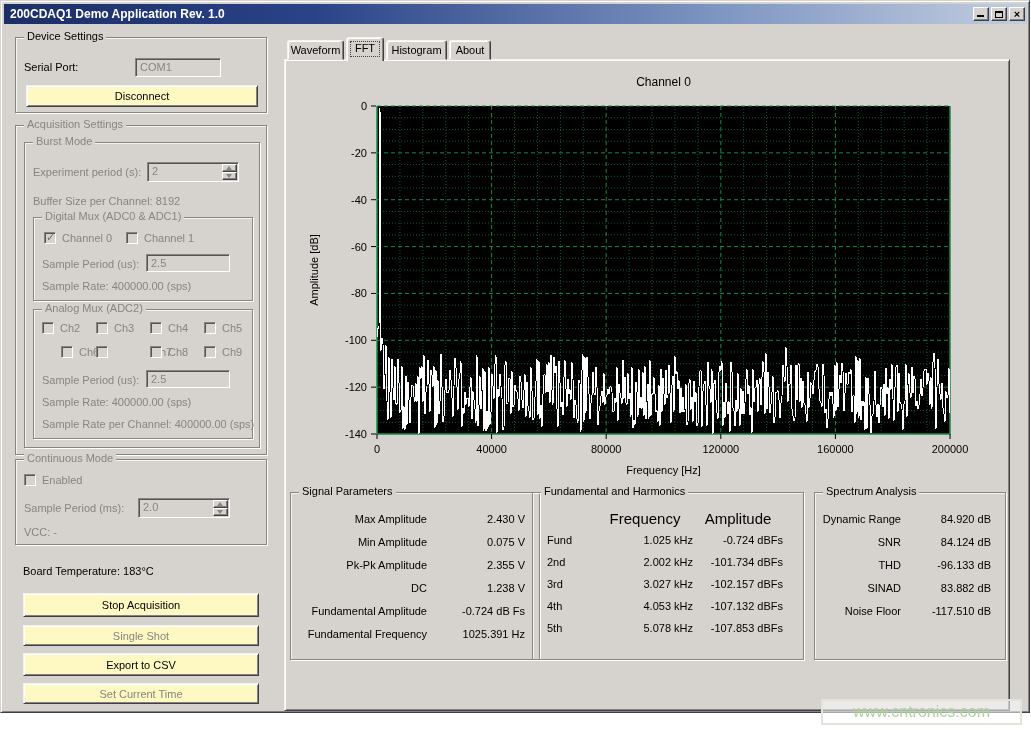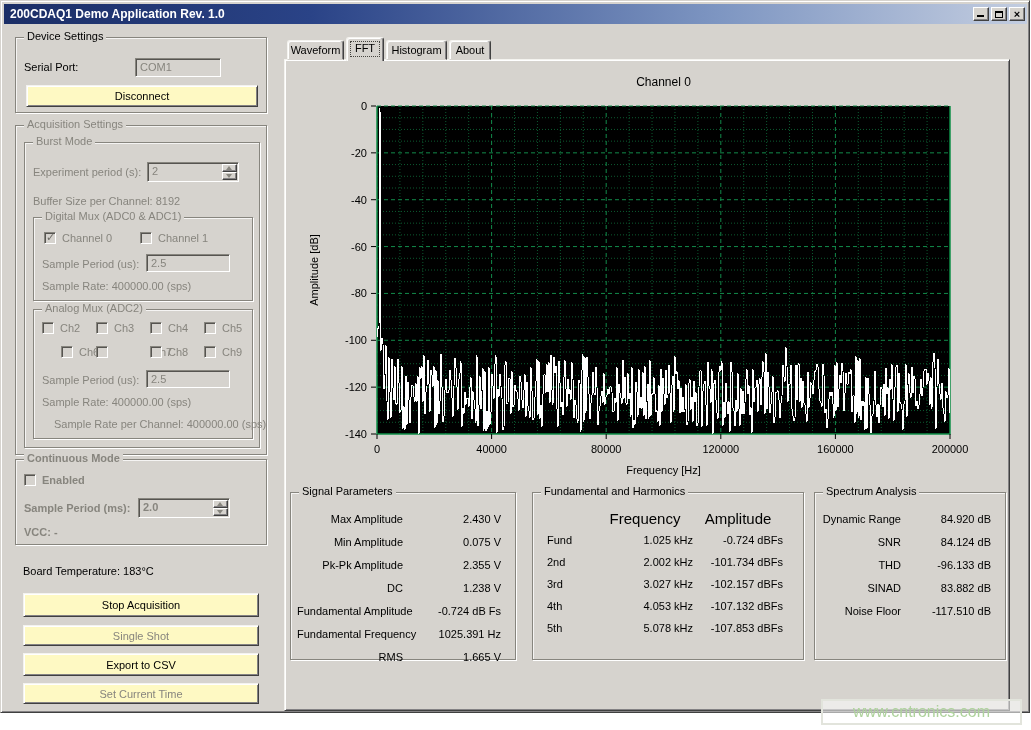--- a/index.html
+++ b/index.html
@@ -113,21 +113,21 @@
           </span>
       </span>
       <span class="txt dis" style="left:8px;top:52px;">Buffer Size per Channel: 8192</span>
 
       <div class="grp" style="left:8px;top:74px;width:220px;height:84px;">
         <span class="grp-lbl dis">Digital Mux (ADC0 &amp; ADC1)</span>
         <span class="cbrow" style="left:10px;top:14px;">
           <span class="cb checked"></span>
           <span class="dis">Channel 0</span>
         </span>
-        <span class="cbrow" style="left:106px;top:14px;">
+        <span class="cbrow" style="left:92px;top:14px;">
           <span class="cb"></span>
           <span class="dis">Channel 1</span>
         </span>
         <span class="txt dis" style="left:8px;top:40px;">Sample Period (us):</span>
         <span class="field" style="left:112px;top:36px;width:84px;height:18px;">2.5</span>
         <span class="txt dis" style="left:8px;top:62px;">Sample Rate: 400000.00 (sps)</span>
       </div>
 
       <div class="grp" style="left:8px;top:166px;width:220px;height:130px;">
         <span class="grp-lbl dis">Analog Mux (ADC2)</span>
@@ -159,26 +159,26 @@
             <span class="cb"></span>
             <span class="dis">Ch8</span>
           </span>
         <span class="cbrow" style="left:170px;top:36px;">
             <span class="cb"></span>
             <span class="dis">Ch9</span>
           </span>
         <span class="txt dis" style="left:8px;top:64px;">Sample Period (us):</span>
         <span class="field" style="left:112px;top:60px;width:84px;height:18px;">2.5</span>
         <span class="txt dis" style="left:8px;top:86px;">Sample Rate: 400000.00 (sps)</span>
-        <span class="txt dis" style="left:8px;top:108px;margin-left:12px;">Sample Rate per Channel: 400000.00 (sps)</span>
+        <span class="txt dis" style="left:8px;top:108px;">Sample Rate per Channel: 400000.00 (sps)</span>
       </div>
     </div>
   </div>
 
-  <div class="grp" style="left:14px;top:458px;width:252px;height:86px;font-weight:bold;">
+  <div class="grp" style="left:14px;top:458px;width:252px;height:86px;">
     <span class="grp-lbl dis">Continuous Mode</span>
     <span class="cbrow" style="left:8px;top:14px;">
       <span class="cb"></span>
       <span class="dis">Enabled</span>
     </span>
     <span class="txt dis" style="left:8px;top:42px;">Sample Period (ms):</span>
     <span class="spin" style="left:122px;top:38px;width:92px;height:20px;">
       <span class="field">2.0</span>
       <span class="spinbtns">
           <span class="sb up"></span>
@@ -284,21 +284,21 @@
         <line x1="79" y1="321.1428571428571" x2="84" y2="321.1428571428571" stroke="#000"></line>
         <text x="75" y="325.1428571428571" text-anchor="end" font-size="11" fill="#000">-120</text>
         <line x1="79" y1="368" x2="84" y2="368" stroke="#000"></line>
         <text x="75" y="372" text-anchor="end" font-size="11" fill="#000">-140</text>
         <text x="371.5" y="20" text-anchor="middle" font-size="12" fill="#000">Channel 0</text>
         <text x="371.5" y="408" text-anchor="middle" font-size="11" fill="#000">Frequency [Hz]</text>
         <text transform="translate(26,204) rotate(-90)" text-anchor="middle" font-size="11" fill="#000">Amplitude [dB]</text>
         <polyline points="85,271.1 86,262.6 87,262.6 88,41.7 89,284.6 90,272.3 91,278.3 92,323.2 93,309.0 94,279.3 95,335.4 96,354.4 97,291.0 98,325.5 99,352.2 100,292.7 101,322.0 102,334.4 103,300.0 104,337.7 105,338.3 106,292.9 107,316.8 108,346.1 109,344.9 110,299.7 111,363.1 112,340.4 113,363.5 114,309.7 115,358.5 116,316.0 117,333.5 118,357.4 119,330.9 120,319.1 121,319.6 122,331.1 123,335.7 124,317.5 125,335.8 126,309.9 127,368.0 128,301.5 129,312.6 130,300.0 131,335.9 132,289.0 133,348.1 134,326.4 135,319.9 136,294.0 137,317.6 138,346.1 139,304.4 140,309.2 141,320.5 142,300.5 143,362.4 144,303.7 145,358.5 146,314.2 147,348.3 148,336.0 149,287.7 150,320.7 151,355.9 152,350.3 153,324.3 154,313.0 155,327.1 156,326.8 157,324.3 158,303.9 159,313.9 160,331.8 161,351.0 162,319.8 163,292.1 164,301.7 165,321.1 166,344.1 167,313.3 168,307.0 169,295.5 170,360.5 171,341.6 172,348.1 173,326.1 174,338.5 175,332.0 176,332.4 177,340.7 178,321.3 179,311.5 180,353.3 181,325.5 182,333.5 183,342.9 184,357.4 185,289.3 186,360.3 187,339.4 188,310.4 189,343.1 190,324.8 191,302.4 192,364.6 193,305.5 194,365.1 195,344.7 196,362.7 197,301.3 198,358.7 199,346.4 200,308.2 201,320.1 202,332.8 203,298.3 204,288.6 205,366.9 206,323.4 207,330.6 208,307.6 209,320.4 210,332.1 211,364.0 212,360.8 213,298.8 214,295.6 215,337.4 216,336.8 217,312.0 218,312.5 219,348.1 220,305.2 221,340.8 222,339.6 223,319.5 224,324.5 225,326.0 226,332.7 227,345.3 228,310.3 229,315.5 230,333.6 231,341.9 232,324.7 233,308.0 234,350.8 235,315.6 236,339.7 237,345.1 238,352.3 239,301.3 240,324.6 241,354.1 242,351.9 243,331.6 244,315.1 245,293.4 246,348.7 247,294.8 248,352.6 249,339.0 250,360.7 251,328.4 252,309.2 253,308.4 254,327.2 255,298.3 256,326.3 257,296.3 258,336.6 259,288.9 260,323.7 261,338.5 262,290.7 263,307.1 264,299.6 265,343.1 266,361.1 267,294.7 268,316.9 269,340.9 270,335.6 271,349.4 272,311.0 273,294.2 274,323.0 275,340.5 276,312.8 277,327.8 278,323.4 279,333.6 280,296.3 281,313.3 282,352.1 283,333.6 284,339.1 285,352.7 286,356.6 287,314.4 288,317.3 289,365.9 290,304.2 291,287.8 292,355.5 293,291.4 294,346.6 295,291.1 296,311.2 297,327.6 298,353.4 299,337.1 300,329.6 301,305.9 302,327.2 303,329.0 304,301.1 305,321.4 306,359.3 307,344.8 308,340.4 309,330.3 310,325.2 311,337.1 312,307.2 313,338.5 314,330.8 315,328.7 316,322.9 317,328.3 318,320.8 319,320.7 320,326.3 321,345.8 322,345.1 323,331.7 324,336.6 325,301.3 326,355.0 327,318.3 328,326.7 329,331.6 330,338.3 331,293.6 332,332.6 333,311.1 334,337.2 335,338.6 336,307.4 337,332.8 338,326.8 339,351.0 340,300.7 341,362.4 342,353.7 343,358.7 344,316.0 345,325.7 346,350.6 347,303.3 348,341.7 349,331.2 350,342.8 351,306.4 352,349.8 353,300.5 354,353.3 355,335.7 356,317.8 357,352.7 358,294.1 359,350.0 360,327.7 361,328.2 362,311.4 363,327.8 364,345.6 365,344.5 366,355.8 367,318.9 368,360.1 369,302.8 370,345.9 371,311.9 372,328.3 373,338.7 374,304.0 375,332.0 376,329.0 377,298.7 378,326.6 379,356.6 380,318.7 381,309.7 382,346.0 383,290.4 384,307.9 385,305.4 386,323.3 387,314.5 388,347.0 389,321.7 390,346.0 391,330.6 392,346.3 393,343.9 394,318.4 395,358.5 396,355.7 397,317.1 398,313.3 399,343.6 400,330.9 401,356.2 402,314.6 403,336.2 404,326.2 405,360.2 406,357.5 407,320.8 408,305.2 409,304.5 410,360.8 411,325.1 412,317.7 413,314.9 414,339.0 415,359.6 416,295.6 417,320.3 418,323.3 419,337.2 420,302.6 421,368.0 422,317.6 423,313.8 424,334.1 425,346.6 426,352.8 427,306.2 428,300.2 429,304.5 430,295.2 431,359.8 432,335.6 433,352.2 434,316.8 435,335.7 436,348.0 437,335.5 438,366.3 439,295.6 440,305.7 441,342.0 442,344.4 443,360.0 444,333.7 445,345.8 446,307.0 447,342.6 448,360.2 449,322.5 450,348.3 451,325.1 452,348.4 453,336.9 454,312.7 455,303.5 456,328.4 457,319.5 458,349.4 459,341.5 460,367.1 461,303.1 462,336.0 463,322.2 464,321.0 465,313.8 466,345.5 467,318.2 468,312.3 469,339.2 470,311.2 471,295.4 472,305.8 473,348.3 474,286.9 475,343.2 476,306.0 477,321.1 478,346.7 479,338.4 480,326.5 481,310.1 482,356.8 483,351.2 484,326.2 485,326.3 486,324.4 487,334.0 488,352.2 489,337.6 490,330.3 491,298.9 492,311.4 493,315.8 494,281.3 495,300.1 496,335.7 497,318.1 498,318.7 499,298.8 500,343.3 501,349.9 502,355.0 503,352.0 504,298.8 505,334.1 506,299.0 507,297.0 508,335.9 509,311.6 510,341.9 511,315.1 512,336.9 513,339.3 514,347.8 515,356.1 516,305.6 517,341.5 518,331.9 519,316.9 520,318.9 521,328.4 522,313.9 523,305.4 524,304.6 525,297.9 526,300.9 527,322.6 528,334.7 529,337.3 530,340.9 531,298.3 532,309.3 533,347.2 534,342.9 535,362.0 536,353.0 537,333.2 538,325.6 539,330.3 540,326.3 541,337.9 542,351.5 543,299.5 544,344.7 545,296.0 546,341.2 547,323.5 548,308.8 549,317.4 550,297.1 551,305.0 552,345.2 553,327.2 554,306.9 555,318.3 556,318.5 557,306.2 558,307.8 559,303.6 560,345.9 561,329.8 562,329.4 563,357.2 564,290.1 565,347.6 566,294.1 567,351.8 568,292.1 569,354.4 570,335.3 571,340.0 572,335.1 573,364.1 574,310.9 575,362.9 576,311.9 577,327.6 578,338.6 579,367.1 580,349.8 581,348.0 582,334.7 583,304.6 584,339.1 585,351.0 586,338.0 587,357.4 588,339.0 589,321.4 590,322.7 591,341.3 592,317.8 593,350.0 594,302.0 595,327.6 596,321.3 597,353.4 598,312.7 599,323.6 600,298.2 601,333.4 602,354.6 603,321.1 604,300.9 605,298.7 606,346.2 607,307.0 608,336.6 609,338.0 610,343.4 611,363.5 612,338.3 613,335.1 614,298.5 615,350.8 616,318.7 617,307.5 618,326.8 619,331.7 620,301.1 621,326.9 622,310.5 623,313.1 624,340.0 625,335.0 626,343.0 627,339.3 628,328.5 629,312.7 630,330.3 631,321.9 632,304.9 633,303.3 634,302.9 635,318.6 636,306.6 637,315.0 638,338.7 639,311.2 640,342.5 641,296.6 642,287.2 643,301.8 644,362.5 645,320.9 646,292.9 647,318.1 648,328.2 649,333.9 650,316.6 651,341.8 652,348.2 653,355.8 654,325.5 655,331.7 656,329.7 657,302.0 658,346.5" fill="none" stroke="#ffffff" stroke-width="1" shape-rendering="crispEdges"></polyline>
       </svg>
 
-    <div class="grp" style="left:5px;top:432px;width:226px;height:168px;">
+    <div class="grp" style="left:5px;top:432px;width:250px;height:168px;">
       <span class="grp-lbl">Signal Parameters</span>
       <div class="pnl-rows">
         <div class="prow">
             <span class="lbl">Max Amplitude</span>
             <span class="val">2.430 V</span>
           </div>
         <div class="prow">
             <span class="lbl">Min Amplitude</span>
             <span class="val">0.075 V</span>
           </div>
@@ -310,24 +310,20 @@
             <span class="lbl">DC</span>
             <span class="val">1.238 V</span>
           </div>
         <div class="prow">
             <span class="lbl">Fundamental Amplitude</span>
             <span class="val">-0.724 dB Fs</span>
           </div>
         <div class="prow">
             <span class="lbl">Fundamental Frequency</span>
             <span class="val">1025.391 Hz</span>
-          </div>
-        <div class="prow">
-            <span class="lbl">RMS</span>
-            <span class="val">1.665 V</span>
           </div>
       </div>
     </div>
 
     <div class="grp" style="left:247px;top:432px;width:272px;height:168px;">
       <span class="grp-lbl">Fundamental and Harmonics</span>
       <div class="pnl-rows">
         <div class="hrow hhead">
           <span class="hname"></span>
           <span class="hfreq" style="text-align:center;">Frequency</span>

